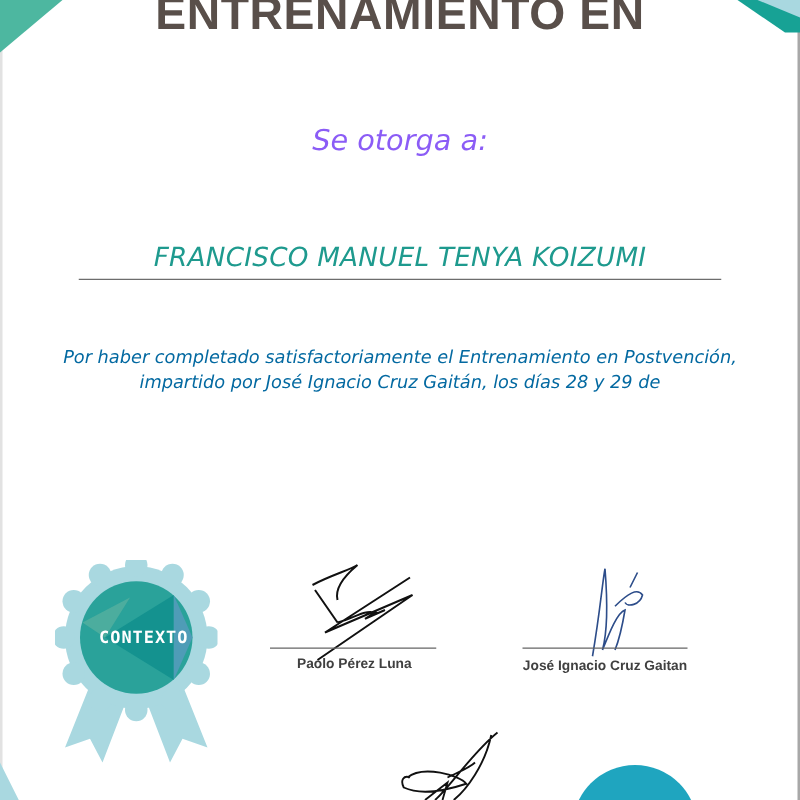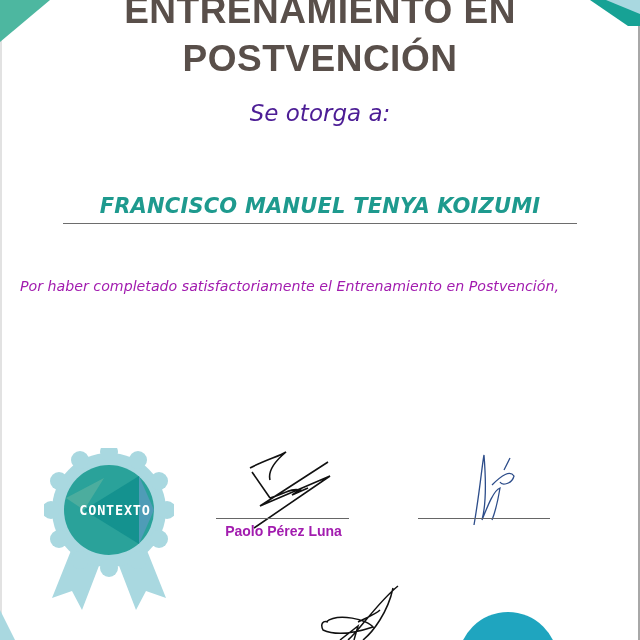--- a/index.html
+++ b/index.html
@@ -15,42 +15,42 @@
     .title {
       position: absolute; left: 0; width: 640px; text-align: center;
       color: #594f4a; font-weight: bold; font-size: 37px; letter-spacing: 0.5px;
       line-height: 1;
     }
     .title.l1 { top: -8px; }
     .title.l2 { top: 40px; }
     .subtitle {
       position: absolute; top: 100px; left: 0; width: 640px; text-align: center;
       font-family: "DejaVu Sans", sans-serif; font-style: italic; font-size: 23px;
-      color: #4c1d95; font-weight: 300;
+      color: #8b5cf6; font-weight: 300;
     }
     .recipient {
       position: absolute; top: 194px; left: 0; width: 640px; text-align: center;
       font-family: "DejaVu Sans", sans-serif; font-style: italic; font-size: 21px;
-      color: #1e9a8e; font-weight: 700; letter-spacing: 0.2px;
+      color: #1e9a8e; font-weight: 400; letter-spacing: 0.2px;
     }
     .name-line { position: absolute; top: 223px; left: 63px; width: 514px; height: 1px; background: #6d6d6d; }
     .body-text {
-      position: absolute; top: 276px; left: 20px; width: 600px; 
+      position: absolute; top: 276px; left: 20px; width: 600px; text-align: center;
       font-family: "DejaVu Sans", sans-serif; font-style: italic; font-size: 14.2px;
-      color: #a21caf; line-height: 20px;
+      color: #0369a1; line-height: 20px;
     }
     .badge { position: absolute; left: 44px; top: 448px; width: 130px; height: 170px; }
     .badge-text {
       position: absolute; left: 64px; top: 502px; width: 102px; text-align: center;
       color: #ffffff; font-weight: bold; font-size: 13.5px; letter-spacing: 0.8px;
       font-family: "DejaVu Sans Mono", monospace;
     }
     .sig-block { position: absolute; text-align: center; }
     .sig-line { position: absolute; height: 1px; background: #666; }
-    .sig-name { font-weight: bold; font-size: 14px; color: #a21caf; line-height: 15px; }
+    .sig-name { font-weight: bold; font-size: 11px; color: #404040; line-height: 15px; }
     .seal { position: absolute; left: 458px; top: 612px; width: 100px; height: 100px; border-radius: 50%; background: #1fa5bf; }
   </style>
 </head>
 <body>
 
 <div class="page">
   <div class="border-left"></div>
   <div class="border-right"></div>
 
   <svg class="corner" style="left:0;top:0" width="60" height="45">
@@ -58,29 +58,29 @@
   </svg>
   <svg class="corner" style="right:0;top:0" width="60" height="30">
     <polygon points="10,0 60,0 60,26 48,26" fill="#17a295"></polygon>
     <polygon points="26,0 60,0 60,14" fill="#a9d8e0"></polygon>
   </svg>
   <svg class="corner" style="left:0;top:600px" width="20" height="40">
     <polygon points="0,10 15,40 0,40" fill="#a9d8e0"></polygon>
   </svg>
 
   <div class="title l1">ENTRENAMIENTO EN</div>
-  <div class="title l2">POSTVENCIÓN</div>
 
   <div class="subtitle">Se otorga a:</div>
 
   <div class="recipient">FRANCISCO MANUEL TENYA KOIZUMI</div>
   <div class="name-line"></div>
 
   <div class="body-text">
     <div>Por haber completado satisfactoriamente el Entrenamiento en Postvención,</div>
+    <div>impartido por José Ignacio Cruz Gaitán, los días 28 y 29 de</div>
   </div>
 
   <svg class="badge" viewBox="0 0 130 170">
     <polygon points="30,95 8,150 28,143 38,162 58,110" fill="#a9d8e0"></polygon>
     <polygon points="100,95 122,150 102,143 92,162 72,110" fill="#a9d8e0"></polygon>
     <g fill="#a9d8e0">
       <circle cx="65" cy="62" r="57"></circle>
       <circle cx="65" cy="4" r="9"></circle>
         <circle cx="94" cy="12" r="9"></circle>
         <circle cx="115" cy="33" r="9"></circle>
@@ -106,19 +106,22 @@
   </svg>
   <div class="sig-line" style="left:216px;top:518px;width:133px"></div>
   <div class="sig-block" style="left:206px;top:524px;width:155px">
     <div class="sig-name">Paolo Pérez Luna</div>
   </div>
 
   <svg style="position:absolute;left:462px;top:450px" width="70" height="80">
     <path d="M12,75 C18,40 20,15 22,5 C24,30 24,55 20,70 C26,55 32,40 38,38 C36,50 34,60 30,70 M30,35 C40,25 48,20 52,26 C50,34 40,36 38,32 M42,20 L48,8" stroke="#2d4d8a" stroke-width="1.3" fill="none"></path>
   </svg>
   <div class="sig-line" style="left:418px;top:518px;width:132px"></div>
+  <div class="sig-block" style="left:395px;top:526px;width:178px">
+    <div class="sig-name">José Ignacio Cruz Gaitan</div>
+  </div>
 
   <svg style="position:absolute;left:318px;top:582px" width="90" height="60">
     <path d="M80,4 C60,20 40,50 30,58 M75,6 C70,30 55,50 45,58 M8,40 C20,30 50,38 55,45 C40,50 20,55 5,48 C2,42 5,38 10,40 M40,40 C48,36 58,32 62,28 M22,58 L40,44 L36,58" stroke="#111" stroke-width="1.5" fill="none"></path>
   </svg>
 
   <div class="seal"></div>
 </div>
 
 </body></html>

